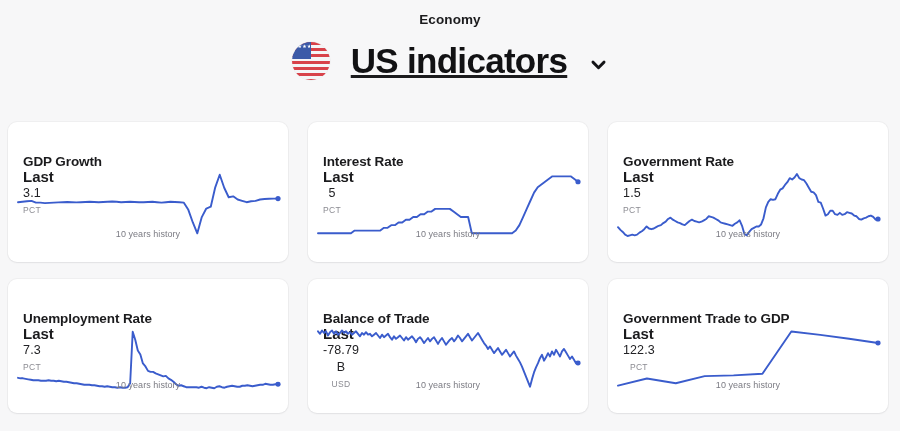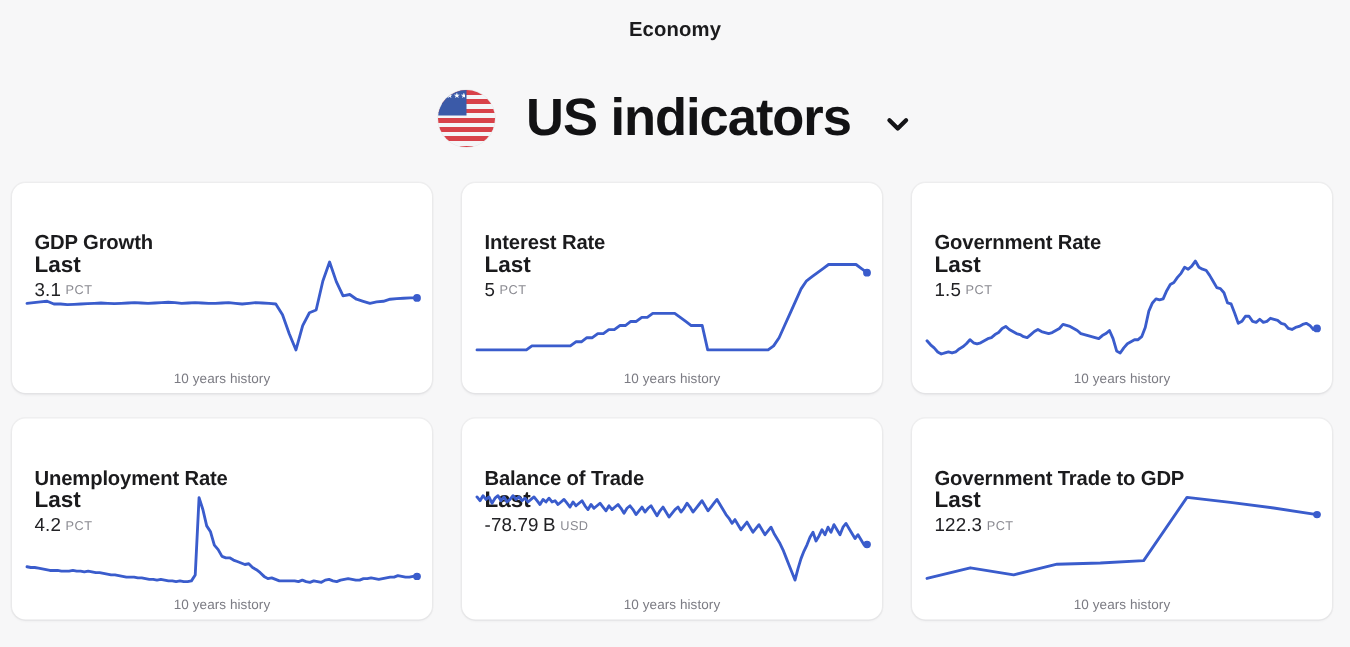--- a/index.html
+++ b/index.html
@@ -25,26 +25,27 @@
     padding-top: 11px;
   }
   .eyebrow {
     font-size: 13.5px;
     font-weight: 700;
     color: #1b1b1d;
     letter-spacing: 0.1px;
     line-height: 18px;
   }
   .title-row {
-    margin-top: 27px;
+    margin-top: 9px;
     display: flex;
     align-items: center;
     justify-content: center;
     gap: 21px;
     height: 46px;
+    text-decoration: underline;
   }
   .flag-icon {
     width: 38px;
     height: 38px;
     border-radius: 50%;
     position: relative;
     overflow: hidden;
     flex: none;
     background: #f4f4f4;
     box-shadow: 0 0 0 0.5px rgba(0,0,0,0.06);
@@ -133,20 +134,21 @@
     line-height: 12px;
   }
   .card-value-row {
     position: absolute;
     left: 15px;
     top: 64px;
     display: flex;
     align-items: center;
     gap: 3px;
     line-height: 14px;
+    flex-direction: column;
   }
   .card-value {
     font-size: 12.5px;
     font-weight: 400;
     color: #222225;
     letter-spacing: 0.1px;
   }
   .card-unit {
     font-size: 8.5px;
     font-weight: 400;
@@ -164,21 +166,21 @@
   .spark-wrap svg {
     display: block;
     width: 100%;
     height: 100%;
     overflow: visible;
   }
   .spark-caption {
     position: absolute;
     left: 0;
     right: 0;
-    bottom: 4px;
+    bottom: 22px;
     text-align: center;
     font-size: 9px;
     color: #7b7b83;
     line-height: 12px;
     letter-spacing: 0.05px;
   }
   .row2 .spark-wrap { bottom: 20px; height: 68px; }
 </style>
 </head>
 <body>
@@ -245,21 +247,21 @@
             <path d="M0.00 59.15 L2.39 61.87 L4.77 63.91 L7.16 66.64 L9.54 68.00 L11.93 67.32 L14.31 66.64 L16.70 67.32 L19.08 66.64 L21.47 64.60 L23.85 63.23 L26.24 61.19 L28.62 58.47 L31.01 60.51 L33.39 61.19 L35.78 60.51 L38.17 59.15 L40.55 57.79 L42.94 57.11 L45.32 55.06 L47.71 53.70 L50.09 50.98 L52.48 49.62 L54.86 51.66 L57.25 53.02 L59.63 54.38 L62.02 55.06 L64.40 56.43 L66.79 57.11 L69.17 55.06 L71.56 53.02 L73.94 51.66 L76.33 53.02 L78.72 53.70 L81.10 54.38 L83.49 53.70 L85.87 52.34 L88.26 50.98 L90.64 48.26 L93.03 48.94 L95.41 49.62 L97.80 50.98 L100.18 52.34 L102.57 54.38 L104.95 55.06 L107.34 55.74 L109.72 56.43 L112.11 57.11 L114.50 57.79 L116.88 55.74 L119.27 54.38 L121.65 52.34 L124.04 57.79 L126.42 65.96 L128.81 67.32 L131.19 63.91 L133.58 61.19 L135.96 59.83 L138.35 58.47 L140.73 58.47 L143.12 56.43 L145.50 50.30 L147.89 39.40 L150.28 33.96 L152.66 31.23 L155.05 31.91 L157.43 31.23 L159.82 25.79 L162.20 21.70 L164.59 20.34 L166.97 16.94 L169.36 14.21 L171.74 10.13 L174.13 11.49 L176.51 9.45 L178.90 6.04 L181.28 10.13 L183.67 11.49 L186.06 12.17 L188.44 15.57 L190.83 19.66 L193.21 23.74 L195.60 24.43 L197.98 27.15 L200.37 33.96 L202.75 34.64 L205.14 40.77 L207.52 47.57 L209.91 46.21 L212.29 42.81 L214.68 42.81 L217.06 46.21 L219.45 46.89 L221.83 44.85 L224.22 46.89 L226.61 46.21 L228.99 44.17 L231.38 44.85 L233.76 45.53 L236.15 47.57 L238.53 48.26 L240.92 50.98 L243.30 51.66 L245.69 50.30 L248.07 49.62 L250.46 48.26 L252.84 47.57 L255.23 48.94 L257.61 51.66 L260.00 50.98" fill="none" stroke="#3a5ccc" stroke-width="1.9" stroke-linecap="round" stroke-linejoin="round" vector-effect="non-scaling-stroke"></path>
             <circle cx="260.00" cy="50.98" r="2.6" fill="#3a5ccc"></circle>
           </svg>
         </div>
         <div class="spark-caption">10 years history</div>
       </div>
       <div class="card row2">
         <div class="card-title">Unemployment Rate</div>
         <div class="card-last-label">Last</div>
         <div class="card-value-row">
-          <span class="card-value">4.2</span>
+          <span class="card-value">7.3</span>
           <span class="card-unit">PCT</span>
         </div>
         <div class="spark-wrap">
           <svg viewBox="0 0 260 72" preserveAspectRatio="none">
             <path d="M0.00 55.93 L2.55 56.46 L5.10 56.46 L7.65 56.98 L10.20 57.51 L12.75 58.03 L15.29 58.56 L17.84 58.56 L20.39 58.56 L22.94 59.08 L25.49 59.08 L28.04 59.08 L30.59 58.56 L33.14 59.08 L35.69 59.08 L38.24 59.61 L40.78 59.08 L43.33 59.61 L45.88 60.13 L48.43 60.13 L50.98 60.66 L53.53 61.18 L56.08 61.70 L58.63 61.70 L61.18 62.23 L63.73 62.75 L66.27 63.28 L68.82 63.28 L71.37 63.28 L73.92 63.80 L76.47 63.80 L79.02 64.33 L81.57 64.85 L84.12 64.85 L86.67 65.38 L89.22 64.85 L91.76 65.38 L94.31 65.90 L96.86 65.90 L99.41 66.43 L101.96 65.90 L104.51 66.43 L107.06 66.43 L109.61 65.90 L112.16 61.70 L114.71 7.15 L117.25 15.54 L119.80 27.08 L122.35 31.28 L124.90 40.72 L127.45 43.87 L130.00 48.59 L132.55 49.64 L135.10 49.64 L137.65 51.21 L140.20 52.26 L142.75 53.31 L145.29 54.36 L147.84 53.84 L150.39 56.46 L152.94 58.03 L155.49 60.13 L158.04 62.75 L160.59 64.33 L163.14 63.80 L165.69 64.85 L168.24 65.90 L170.78 65.90 L173.33 65.90 L175.88 65.90 L178.43 65.90 L180.98 66.43 L183.53 65.38 L186.08 66.43 L188.63 66.95 L191.18 65.90 L193.73 66.43 L196.27 66.95 L198.82 65.38 L201.37 64.85 L203.92 65.90 L206.47 66.43 L209.02 65.38 L211.57 64.85 L214.12 64.33 L216.67 64.85 L219.22 65.38 L221.76 65.38 L224.31 64.33 L226.86 64.33 L229.41 63.80 L231.96 64.33 L234.51 64.85 L237.06 64.33 L239.61 63.80 L242.16 63.28 L244.71 63.28 L247.25 62.23 L249.80 62.75 L252.35 63.28 L254.90 63.28 L257.45 62.75 L260.00 62.75" fill="none" stroke="#3a5ccc" stroke-width="1.9" stroke-linecap="round" stroke-linejoin="round" vector-effect="non-scaling-stroke"></path>
             <circle cx="260.00" cy="62.75" r="2.6" fill="#3a5ccc"></circle>
           </svg>
         </div>
         <div class="spark-caption">10 years history</div>
       </div>

